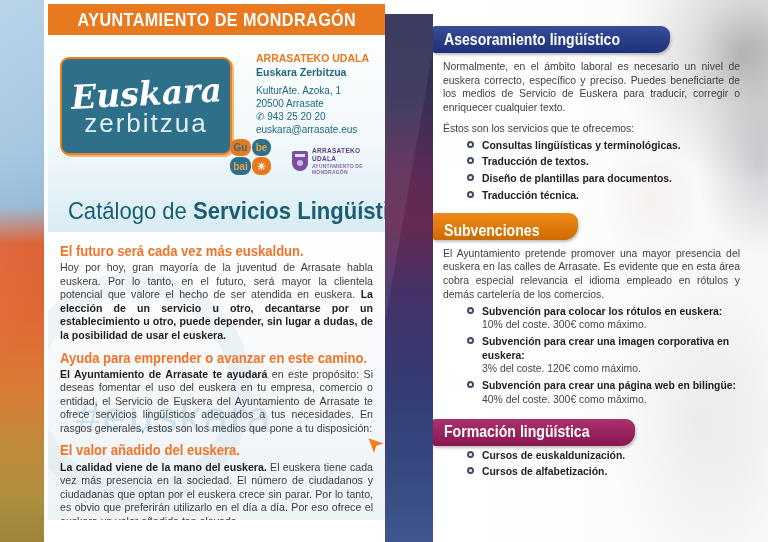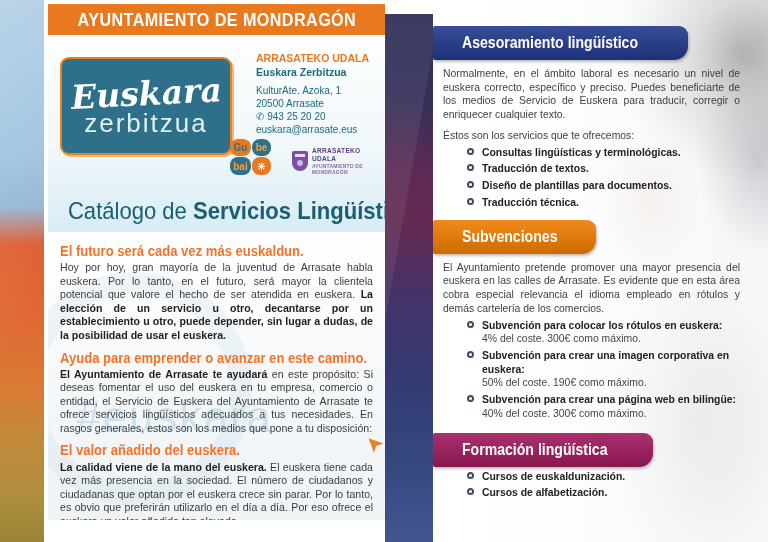--- a/index.html
+++ b/index.html
@@ -115,22 +115,22 @@
     background:
       linear-gradient(90deg,#ffffff 0%,rgba(255,255,255,.92) 30%,rgba(255,255,255,.55) 70%,rgba(255,255,255,.25) 100%),
       radial-gradient(circle at 92% 10%,rgba(60,50,55,.55) 0%,rgba(60,50,55,.25) 9%,rgba(60,50,55,0) 22%),
       radial-gradient(ellipse 90px 130px at 97% 30%,rgba(110,105,120,.40),rgba(110,105,120,0) 70%),
       radial-gradient(ellipse 75px 95px at 64% 37%,rgba(210,170,150,.35),rgba(210,170,150,0) 70%),
       radial-gradient(ellipse 130px 220px at 78% 78%,rgba(165,155,170,.30),rgba(165,155,170,0) 70%),
       #f2f4f6;
   }
   .right-inner{position:relative;padding:26px 18px 0 0;}
   .banner{
-    height:34px;display:flex;align-items:center;width:fit-content;
-    padding:0 26px 0 29px;border-radius:2px 9px 14px 2px;
+    height:27px;display:flex;align-items:center;width:fit-content;
+    padding:0 26px 0 11px;border-radius:2px 9px 14px 2px;
     background-image:linear-gradient(180deg,rgba(255,255,255,.10),rgba(0,0,0,.14));
     box-shadow:1px 2px 3px rgba(0,0,0,.25);
   }
   .banner .t{
     color:#ffffff;font-size:16px;font-weight:700;white-space:nowrap;
     transform:scaleX(.88);transform-origin:0 50%;
   }
   .rsec:nth-child(2){margin-top:10px;}
   .rsec:nth-child(3){margin-top:12px;}
   .rp{
@@ -242,36 +242,36 @@
               <span class="bullet-title">Diseño de plantillas para documentos.</span>
             </li>
             <li>
               <span class="ring"></span>
               <span class="bullet-title">Traducción técnica.</span>
             </li>
           </ul>
   </section>
 
   <section class="rsec">
-    <div class="banner" style="background-color: rgb(239, 125, 0);">
+    <div class="banner" style="background-color: rgb(239, 125, 0); align-items: flex-end;">
       <span class="t">Subvenciones</span>
     </div>
     <div class="rsec-body">
             <p class="rp">El Ayuntamiento pretende promover una mayor presencia del euskera en las calles de Arrasate. Es evidente que en esta área cobra especial relevancia el idioma empleado en rótulos y demás cartelería de los comercios.</p>
           </div>
     <ul class="bullets">
             <li>
               <span class="ring"></span>
               <span class="bullet-title">Subvención para colocar los rótulos en euskera:</span>
-              <span class="bullet-detail">4% del coste. 300€ como máximo.</span>
+              <span class="bullet-detail">10% del coste. 300€ como máximo.</span>
             </li>
             <li>
               <span class="ring"></span>
               <span class="bullet-title">Subvención para crear una imagen corporativa en euskera:</span>
-              <span class="bullet-detail">50% del coste. 190€ como máximo.</span>
+              <span class="bullet-detail">3% del coste. 120€ como máximo.</span>
             </li>
             <li>
               <span class="ring"></span>
               <span class="bullet-title">Subvención para crear una página web en bilingüe:</span>
               <span class="bullet-detail">40% del coste. 300€ como máximo.</span>
             </li>
           </ul>
   </section>
 
   <section class="rsec">

